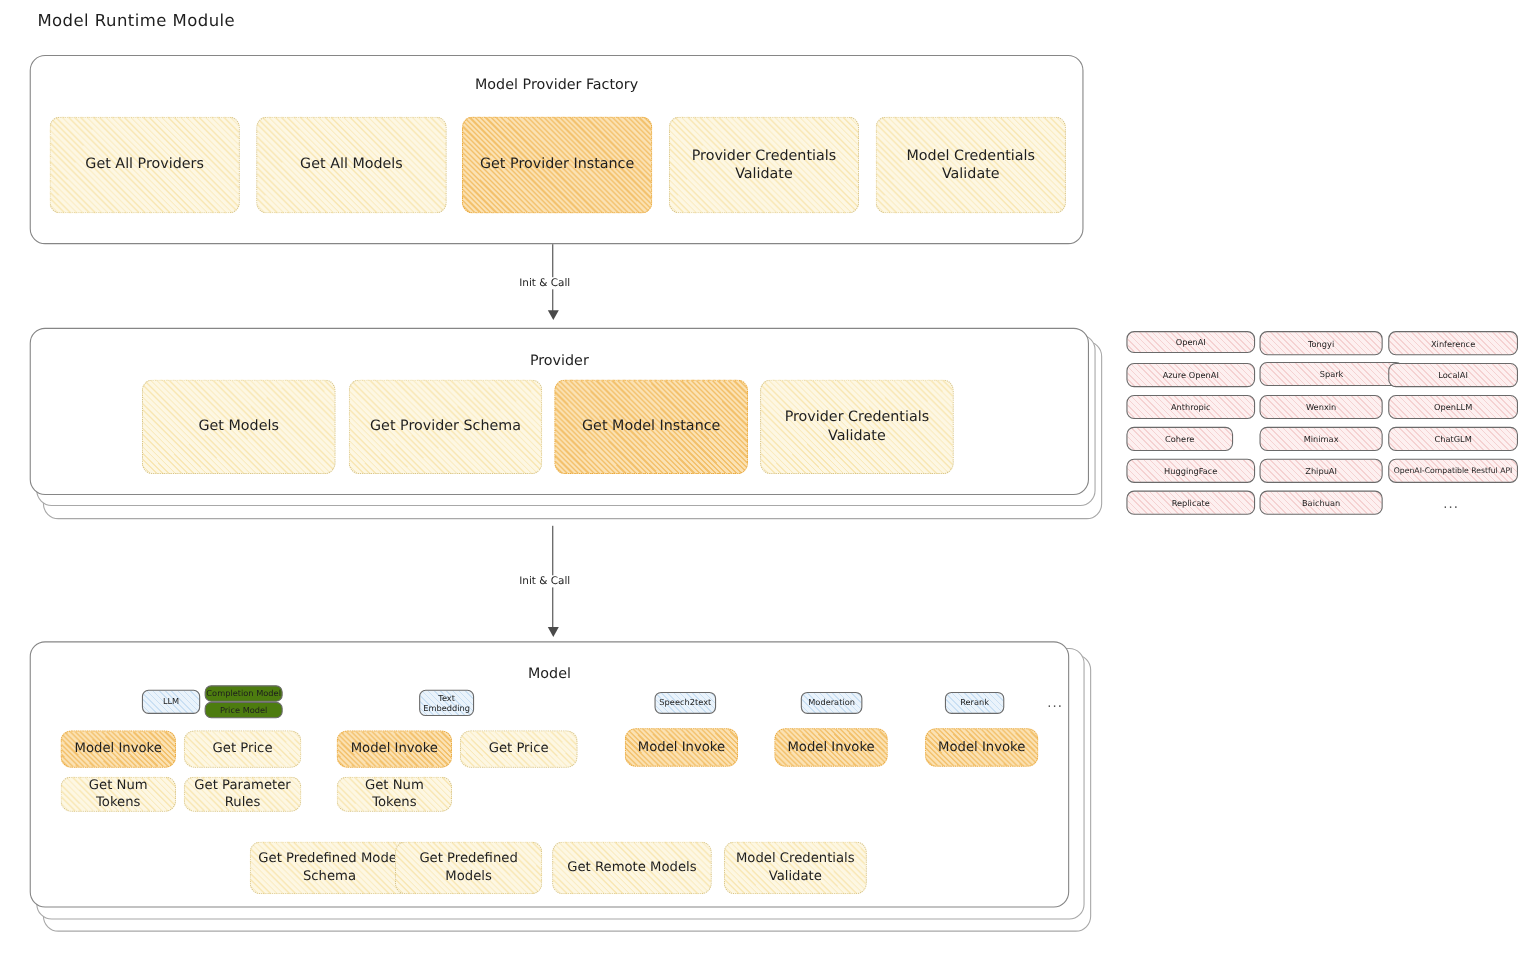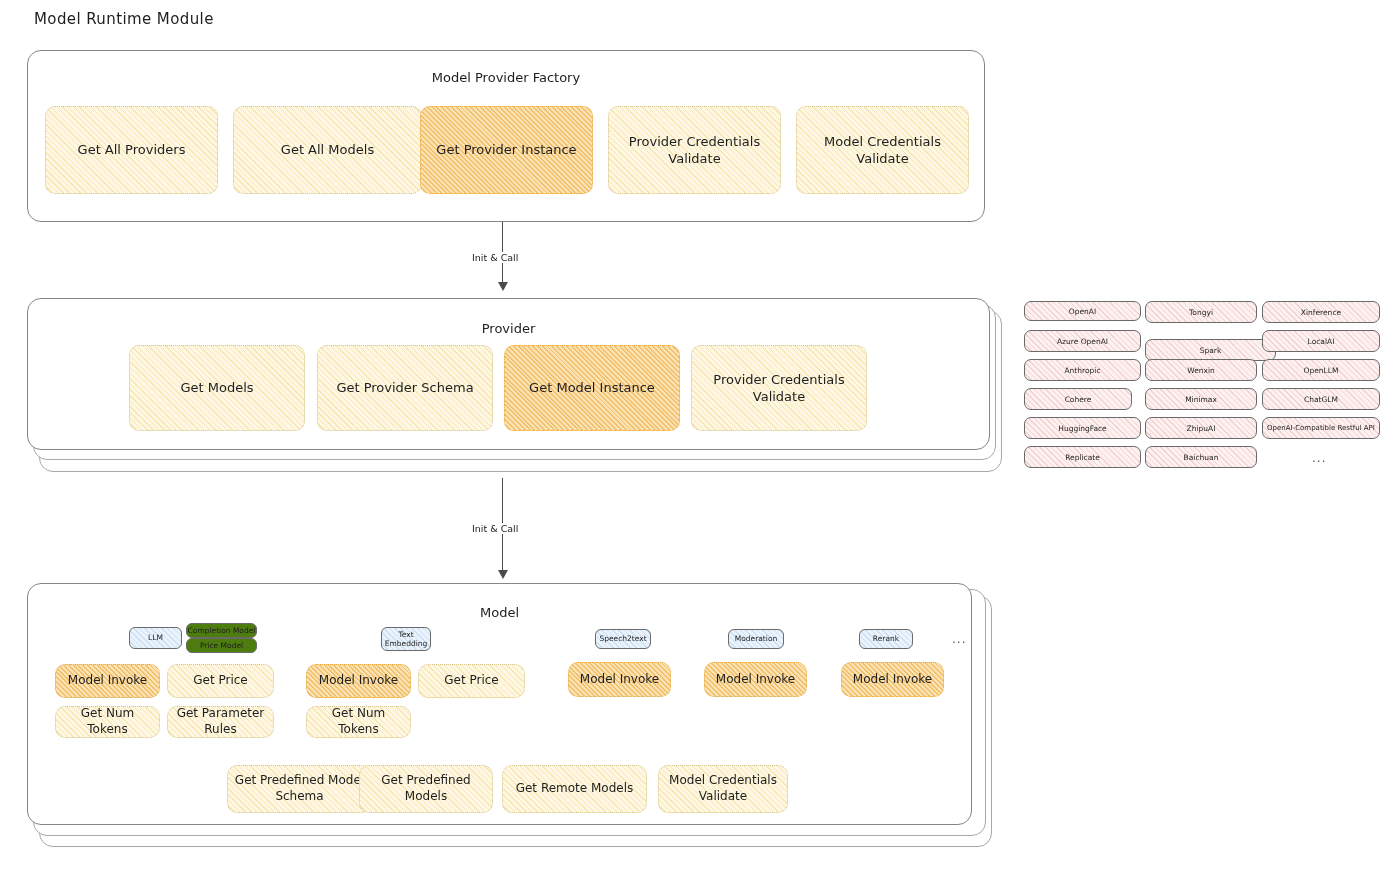--- a/index.html
+++ b/index.html
@@ -89,21 +89,21 @@
 
 <div class="abs" id="page-title">Model Runtime Module</div>
 
 <div class="abs card" style="left:27px;top:50px;width:958px;height:172px;">
   <div class="card-title lbl-md" style="top:19px;">Model Provider Factory</div>
 </div>
 
 <div class="abs node n-yellow lbl-md" style="left:45px;top:106px;width:173px;height:88px;">
   <span>Get All Providers</span>
 </div>
-<div class="abs node n-yellow lbl-md" style="left:233px;top:106px;width:189px;height:88px;">
+<div class="abs node n-yellow lbl-md" style="left:233px;top:106px;width:173px;height:88px;">
   <span>Get All Models</span>
 </div>
 <div class="abs node n-orange lbl-md" style="left:420px;top:106px;width:173px;height:88px;">
   <span>Get Provider Instance</span>
 </div>
 <div class="abs node n-yellow lbl-md" style="left:608px;top:106px;width:173px;height:88px;">
   <span>Provider Credentials Validate</span>
 </div>
 <div class="abs node n-yellow lbl-md" style="left:796px;top:106px;width:173px;height:88px;">
   <span>Model Credentials Validate</span>
@@ -136,34 +136,34 @@
 
   <div class="abs n-pink" style="left:0px;top:0px;width:117px;height:20px;">
       <span>OpenAI</span>
     </div>
   <div class="abs n-pink" style="left:0px;top:29px;width:117px;height:22px;">
       <span>Azure OpenAI</span>
     </div>
   <div class="abs n-pink" style="left:0px;top:58px;width:117px;height:22px;">
       <span>Anthropic</span>
     </div>
-  <div class="abs n-pink" style="left:0px;top:87px;width:108px;height:22px;">
+  <div class="abs n-pink" style="left:0px;top:87px;width:97px;height:22px;">
       <span>Cohere</span>
     </div>
   <div class="abs n-pink" style="left:0px;top:116px;width:117px;height:22px;">
       <span>HuggingFace</span>
     </div>
   <div class="abs n-pink" style="left:0px;top:145px;width:117px;height:22px;">
       <span>Replicate</span>
     </div>
 
   <div class="abs n-pink" style="left:121px;top:0px;width:112px;height:22px;">
       <span>Tongyi</span>
     </div>
-  <div class="abs n-pink" style="left:121px;top:38px;width:131px;height:22px;">
+  <div class="abs n-pink" style="left:121px;top:28px;width:131px;height:22px;">
       <span>Spark</span>
     </div>
   <div class="abs n-pink" style="left:121px;top:58px;width:112px;height:22px;">
       <span>Wenxin</span>
     </div>
   <div class="abs n-pink" style="left:121px;top:87px;width:112px;height:22px;">
       <span>Minimax</span>
     </div>
   <div class="abs n-pink" style="left:121px;top:116px;width:112px;height:22px;">
       <span>ZhipuAI</span>

